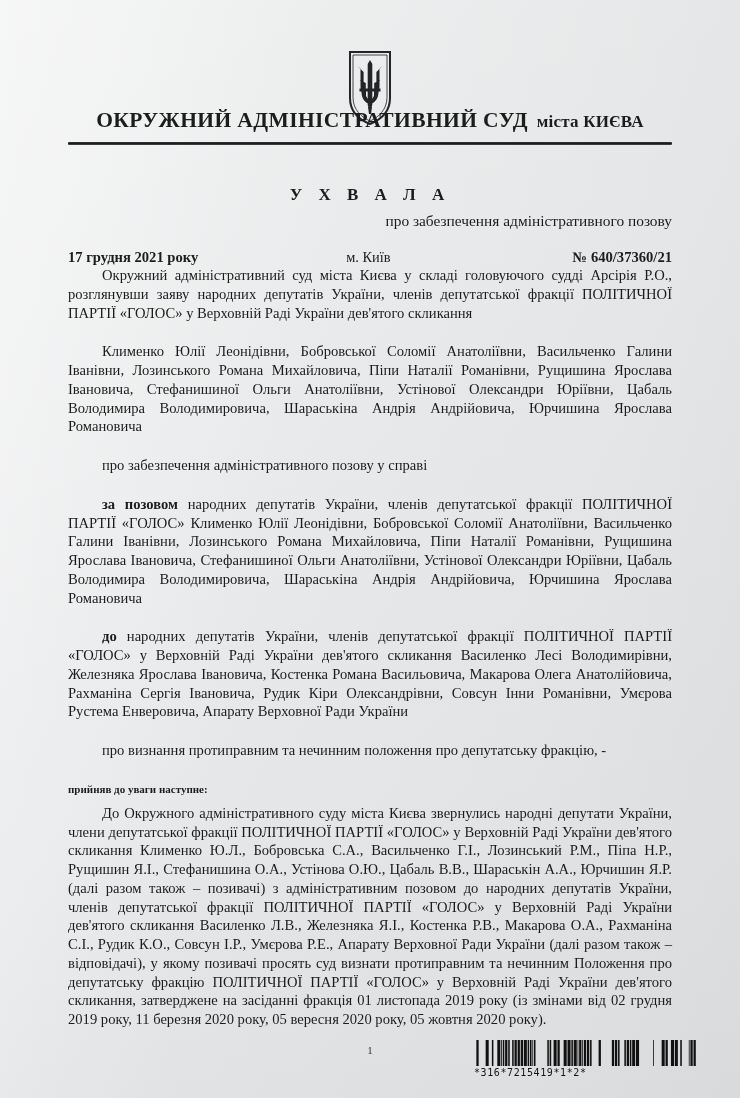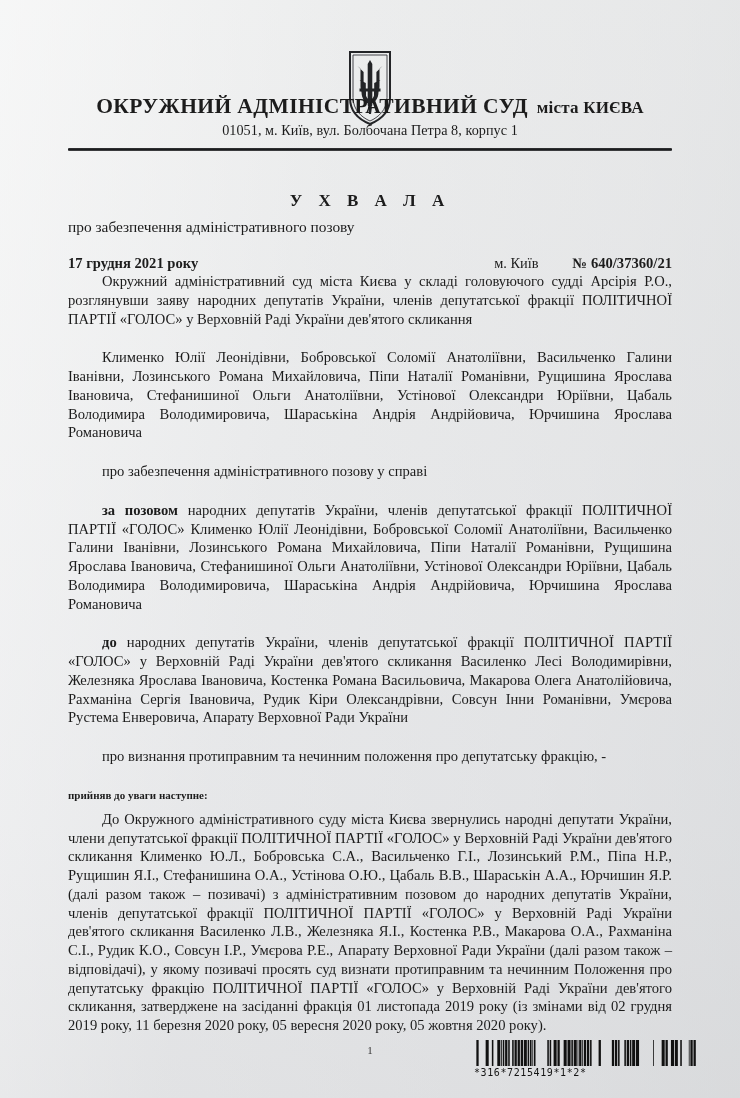--- a/index.html
+++ b/index.html
@@ -43,21 +43,21 @@
     height: 76px;
     display: block;
   }
 
   
   .court-title {
     text-align: center;
     font-weight: bold;
     font-size: 21.5px;
     letter-spacing: 0.4px;
-    margin-top: 8px;
+    margin-top: 22px;
     white-space: nowrap;
   }
   .court-title .small {
     font-size: 17px;
     letter-spacing: 0.2px;
   }
   .court-address {
     text-align: center;
     font-size: 14.2px;
     margin-top: 3px;
@@ -72,37 +72,37 @@
 
   
   .doc-title {
     text-align: center;
     font-weight: bold;
     font-size: 17px;
     letter-spacing: 6px;
     margin-top: 40px;
   }
   .doc-subtitle {
-    text-align: left;
+    text-align: right;
     font-size: 15.4px;
     margin-top: 7px;
   }
 
   
   .meta-row {
     display: flex;
     align-items: baseline;
     margin-top: 19px;
     font-weight: bold;
     font-size: 14.6px;
   }
   .meta-date { flex: 0 0 auto; }
   .meta-city {
     flex: 1 1 auto;
-    text-align: right;
+    text-align: center;
     font-weight: normal;
     font-size: 14.4px;
     padding-right: 34px;
   }
   .meta-case { flex: 0 0 auto; }
 
   
   .body-text {
     font-size: 14.6px;
     line-height: 1.285;
@@ -189,21 +189,20 @@
       <path d="M14.5 41.5 C14.5 49 18 52.5 23 54 L23 50.5 C19.5 49 17.6 46 17.6 41.5 Z" fill="#232427"></path>
       <path d="M31.5 41.5 C31.5 49 28 52.5 23 54 L23 50.5 C26.5 49 28.4 46 28.4 41.5 Z" fill="#232427"></path>
 
       <path d="M21 57 L25 57 L24 64 L22 64 Z" fill="#232427"></path>
     </svg>
   </div>
 
   <div class="court-title">
     <span>ОКРУЖНИЙ АДМІНІСТРАТИВНИЙ СУД</span><span class="small">&nbsp;&nbsp;</span><span class="small">міста КИЄВА</span>
   </div>
-  <div class="court-address">01051, м. Київ, вул. Болбочана Петра 8, корпус 1</div>
   <div class="rule"></div>
 
   <div class="doc-title">У Х В А Л А</div>
   <div class="doc-subtitle">про забезпечення адміністративного  позову</div>
 
   <div class="meta-row">
     <div class="meta-date">17 грудня 2021 року</div>
     <div class="meta-city">м. Київ</div>
     <div class="meta-case">№ 640/37360/21</div>
   </div>

